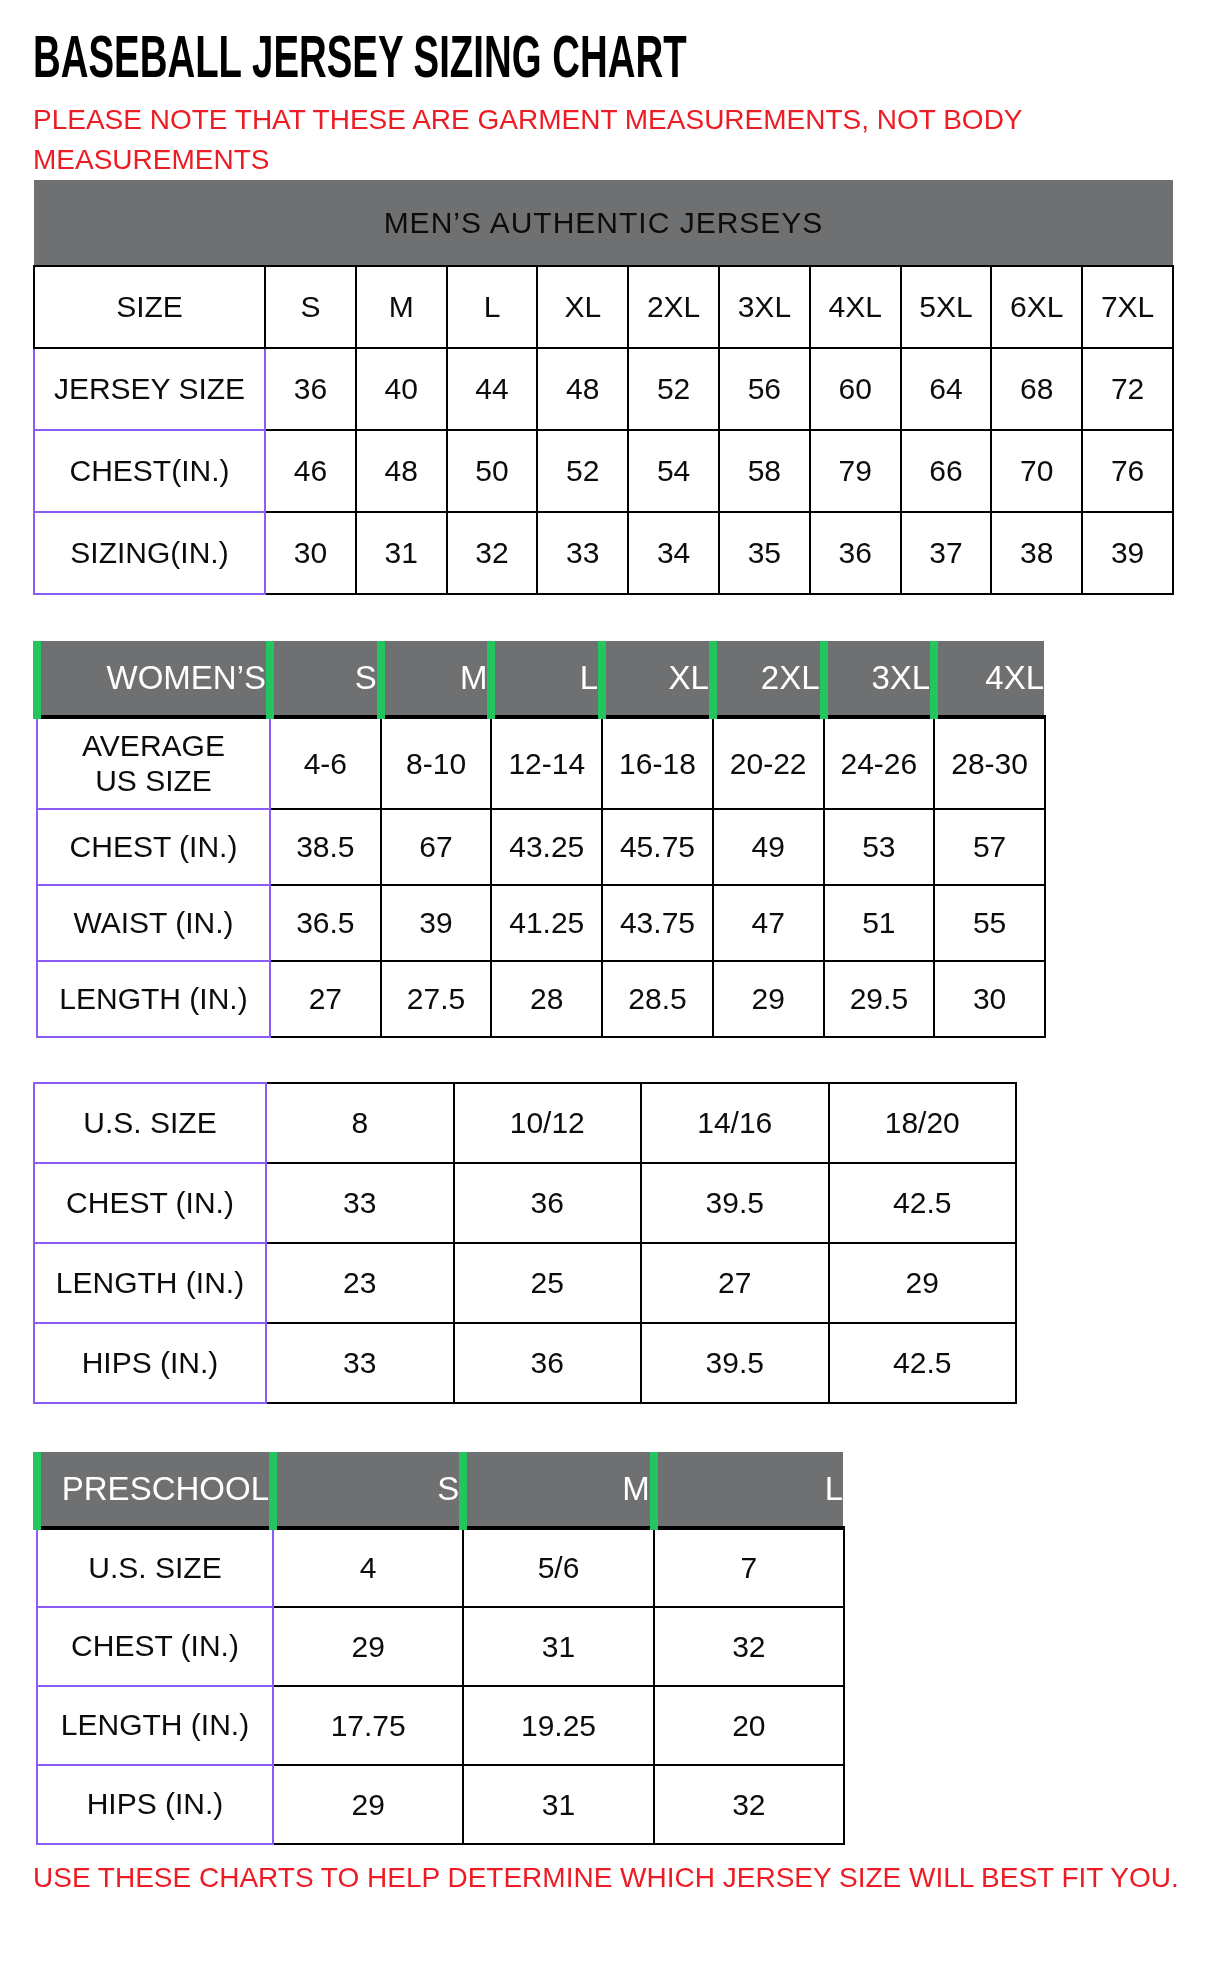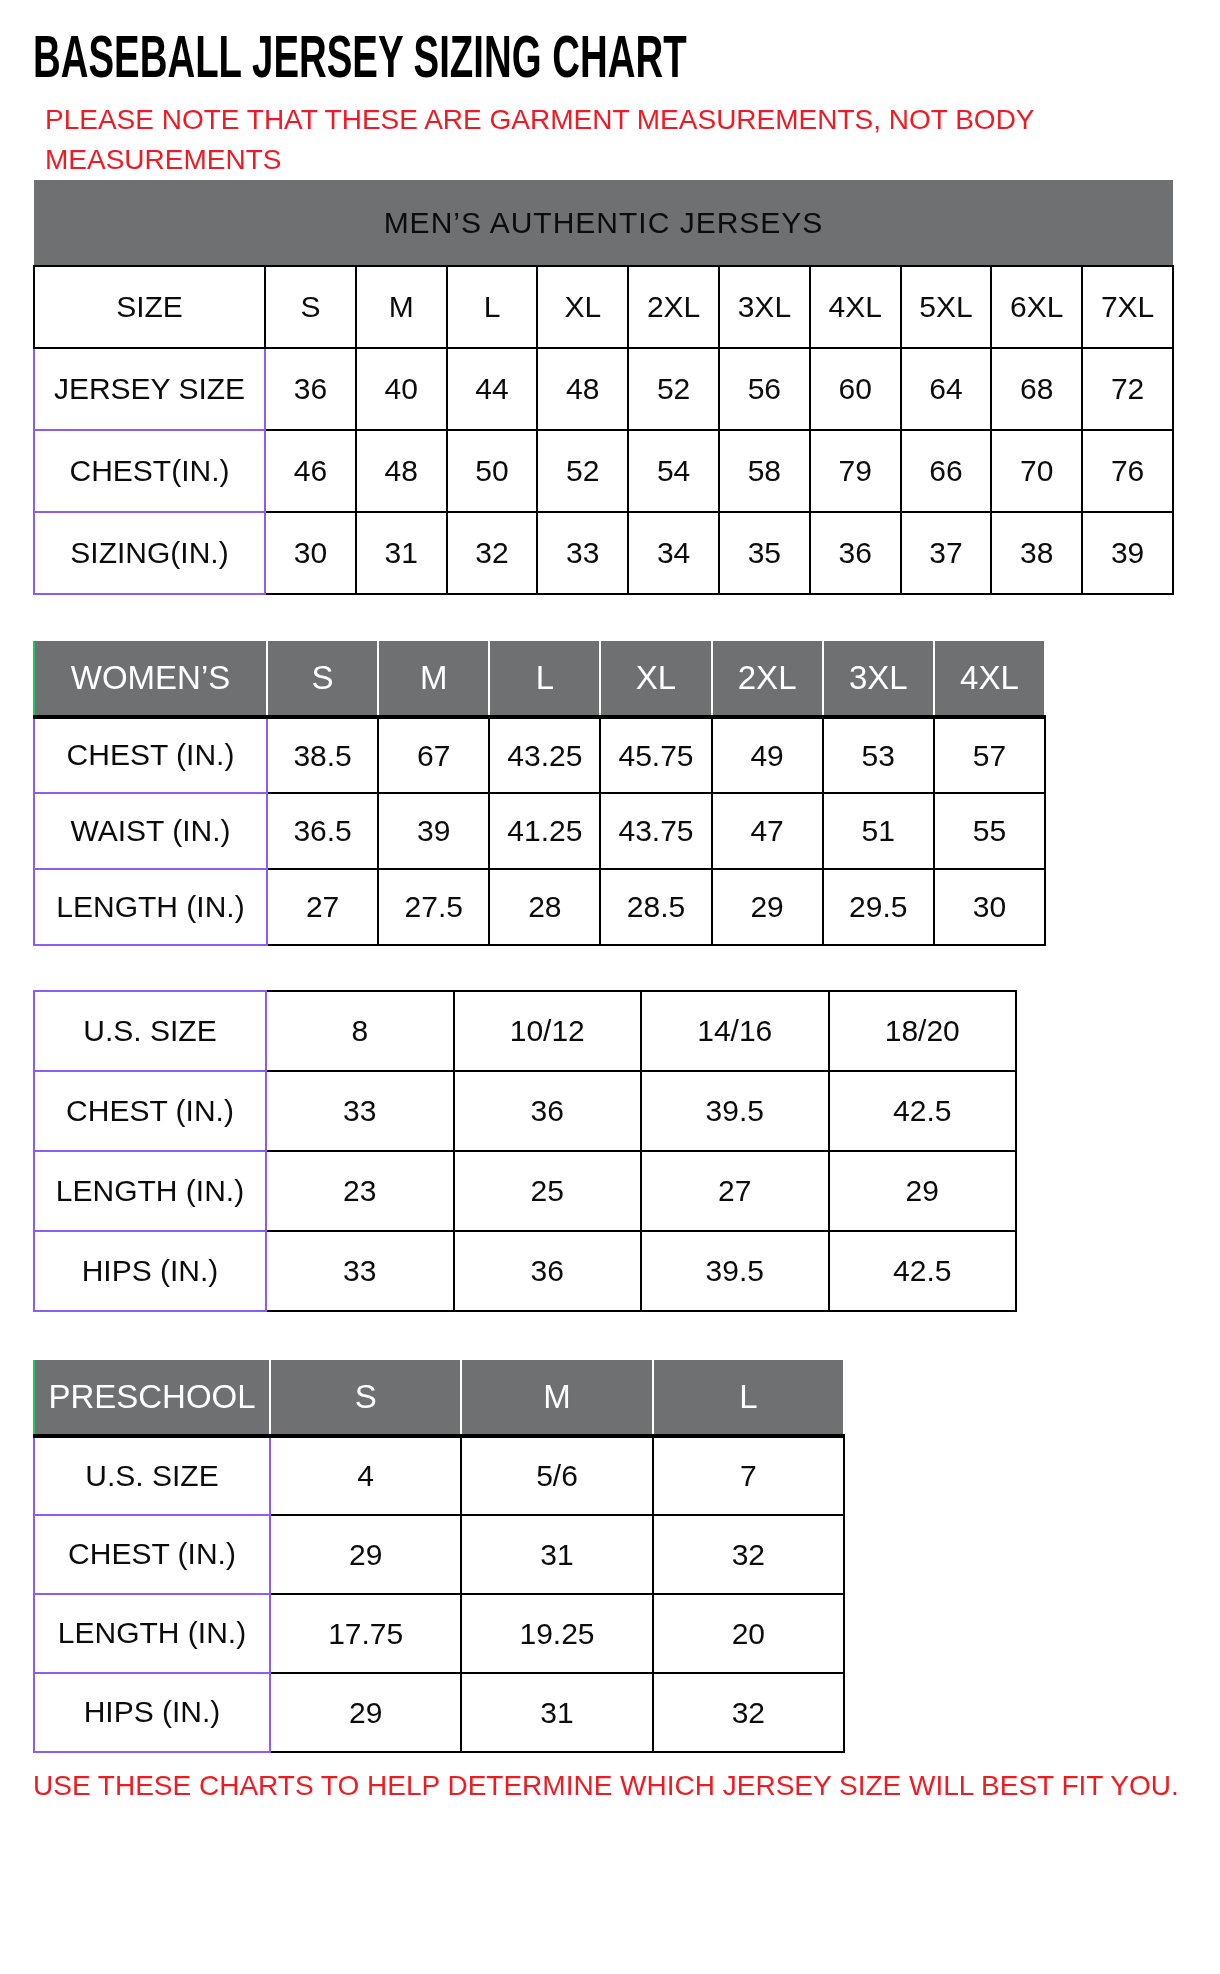--- a/index.html
+++ b/index.html
@@ -13,21 +13,21 @@
     color:#000;overflow:hidden;
   }
   .content{padding-left:33px;}
   h1.title{
     margin:24px 0 0 0;
     font-size:60px;line-height:66px;font-weight:bold;
     letter-spacing:0px;white-space:nowrap;
     transform:scaleX(0.64);transform-origin:left center;
   }
   p.note{
-    margin:10px 0 0 12px;
+    margin:10px 0 0 0;
     color:var(--red,#ed1c24);
     font-size:28px;line-height:40px;font-weight:400;
   }
   p.footer-note{
     margin:16px 0 0 0;
     color:var(--red,#ed1c24);
     font-size:28px;line-height:34px;font-weight:400;
     white-space:nowrap;
   }
   table.tbl{border-collapse:collapse;table-layout:fixed;}
@@ -37,22 +37,23 @@
   }
   
   td.value-cell,
   .hdr-row.plain td{border:2px solid #000;}
   td.label-cell{border:2px solid #8b5cf6;font-size:29px;line-height:1.15;white-space:pre-line;}
   
   .hdr-row.gray td{
     background:var(--gray,#6f7071);color:#fff;
     font-size:33px;
     border-top:none;
-    border-left:2px solid #22c55e;border-right:2px solid #fff;
+    border-left:8px solid #22c55e;border-right:2px solid #fff;
     border-bottom:4px solid #000;
+    text-align:right;
   }
   
   td.banner{
     background:var(--gray,#6f7071);color:#fff;
     font-size:42px;letter-spacing:1px;
     border:none;
   }
   
   .t-mens{width:1141px;}
   .t-mens col.lc{width:231px;}
@@ -157,20 +158,31 @@
         <tr class="hdr-row gray">
           <td class="label-cell">WOMEN’S</td>
           <td class="size-cell">S</td>
           <td class="size-cell">M</td>
           <td class="size-cell">L</td>
           <td class="size-cell">XL</td>
           <td class="size-cell">2XL</td>
           <td class="size-cell">3XL</td>
           <td class="size-cell">4XL</td>
         </tr>
+        <tr class="data-row r0">
+          <td class="label-cell">AVERAGE
+US SIZE</td>
+          <td class="value-cell">4-6</td>
+          <td class="value-cell">8-10</td>
+          <td class="value-cell">12-14</td>
+          <td class="value-cell">16-18</td>
+          <td class="value-cell">20-22</td>
+          <td class="value-cell">24-26</td>
+          <td class="value-cell">28-30</td>
+        </tr>
         <tr class="data-row r1">
           <td class="label-cell">CHEST (IN.)</td>
           <td class="value-cell">38.5</td>
           <td class="value-cell">67</td>
           <td class="value-cell">43.25</td>
           <td class="value-cell">45.75</td>
           <td class="value-cell">49</td>
           <td class="value-cell">53</td>
           <td class="value-cell">57</td>
         </tr>

